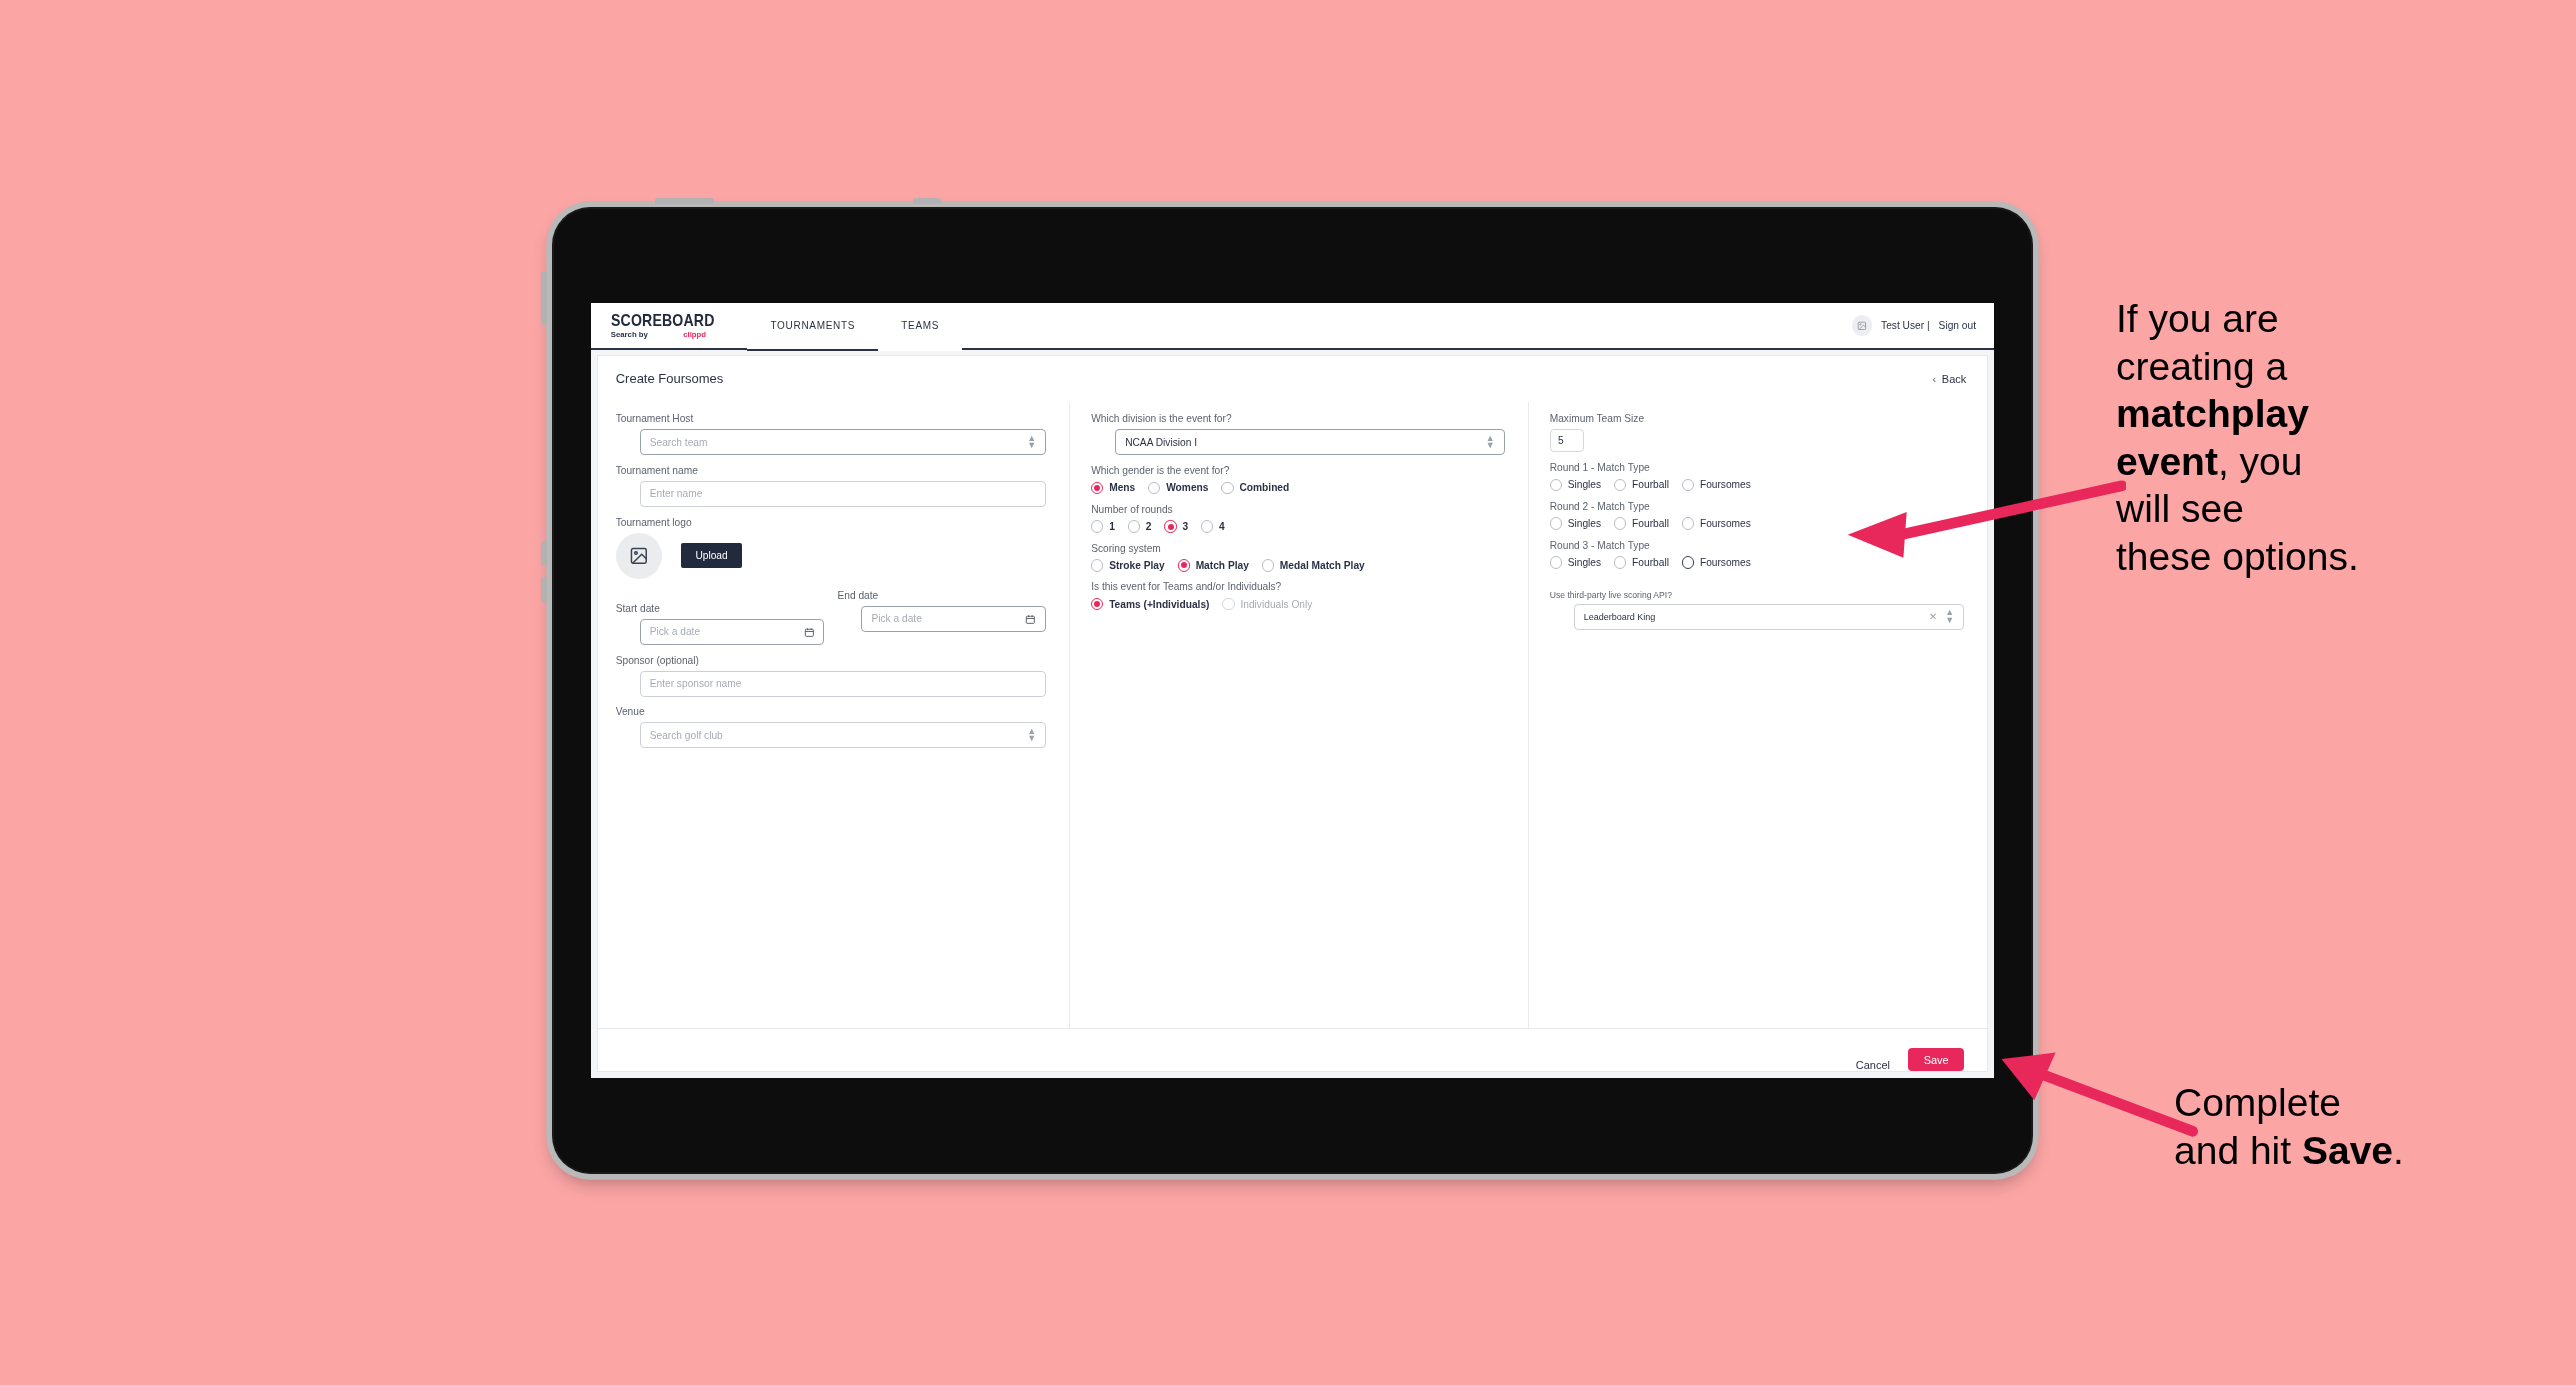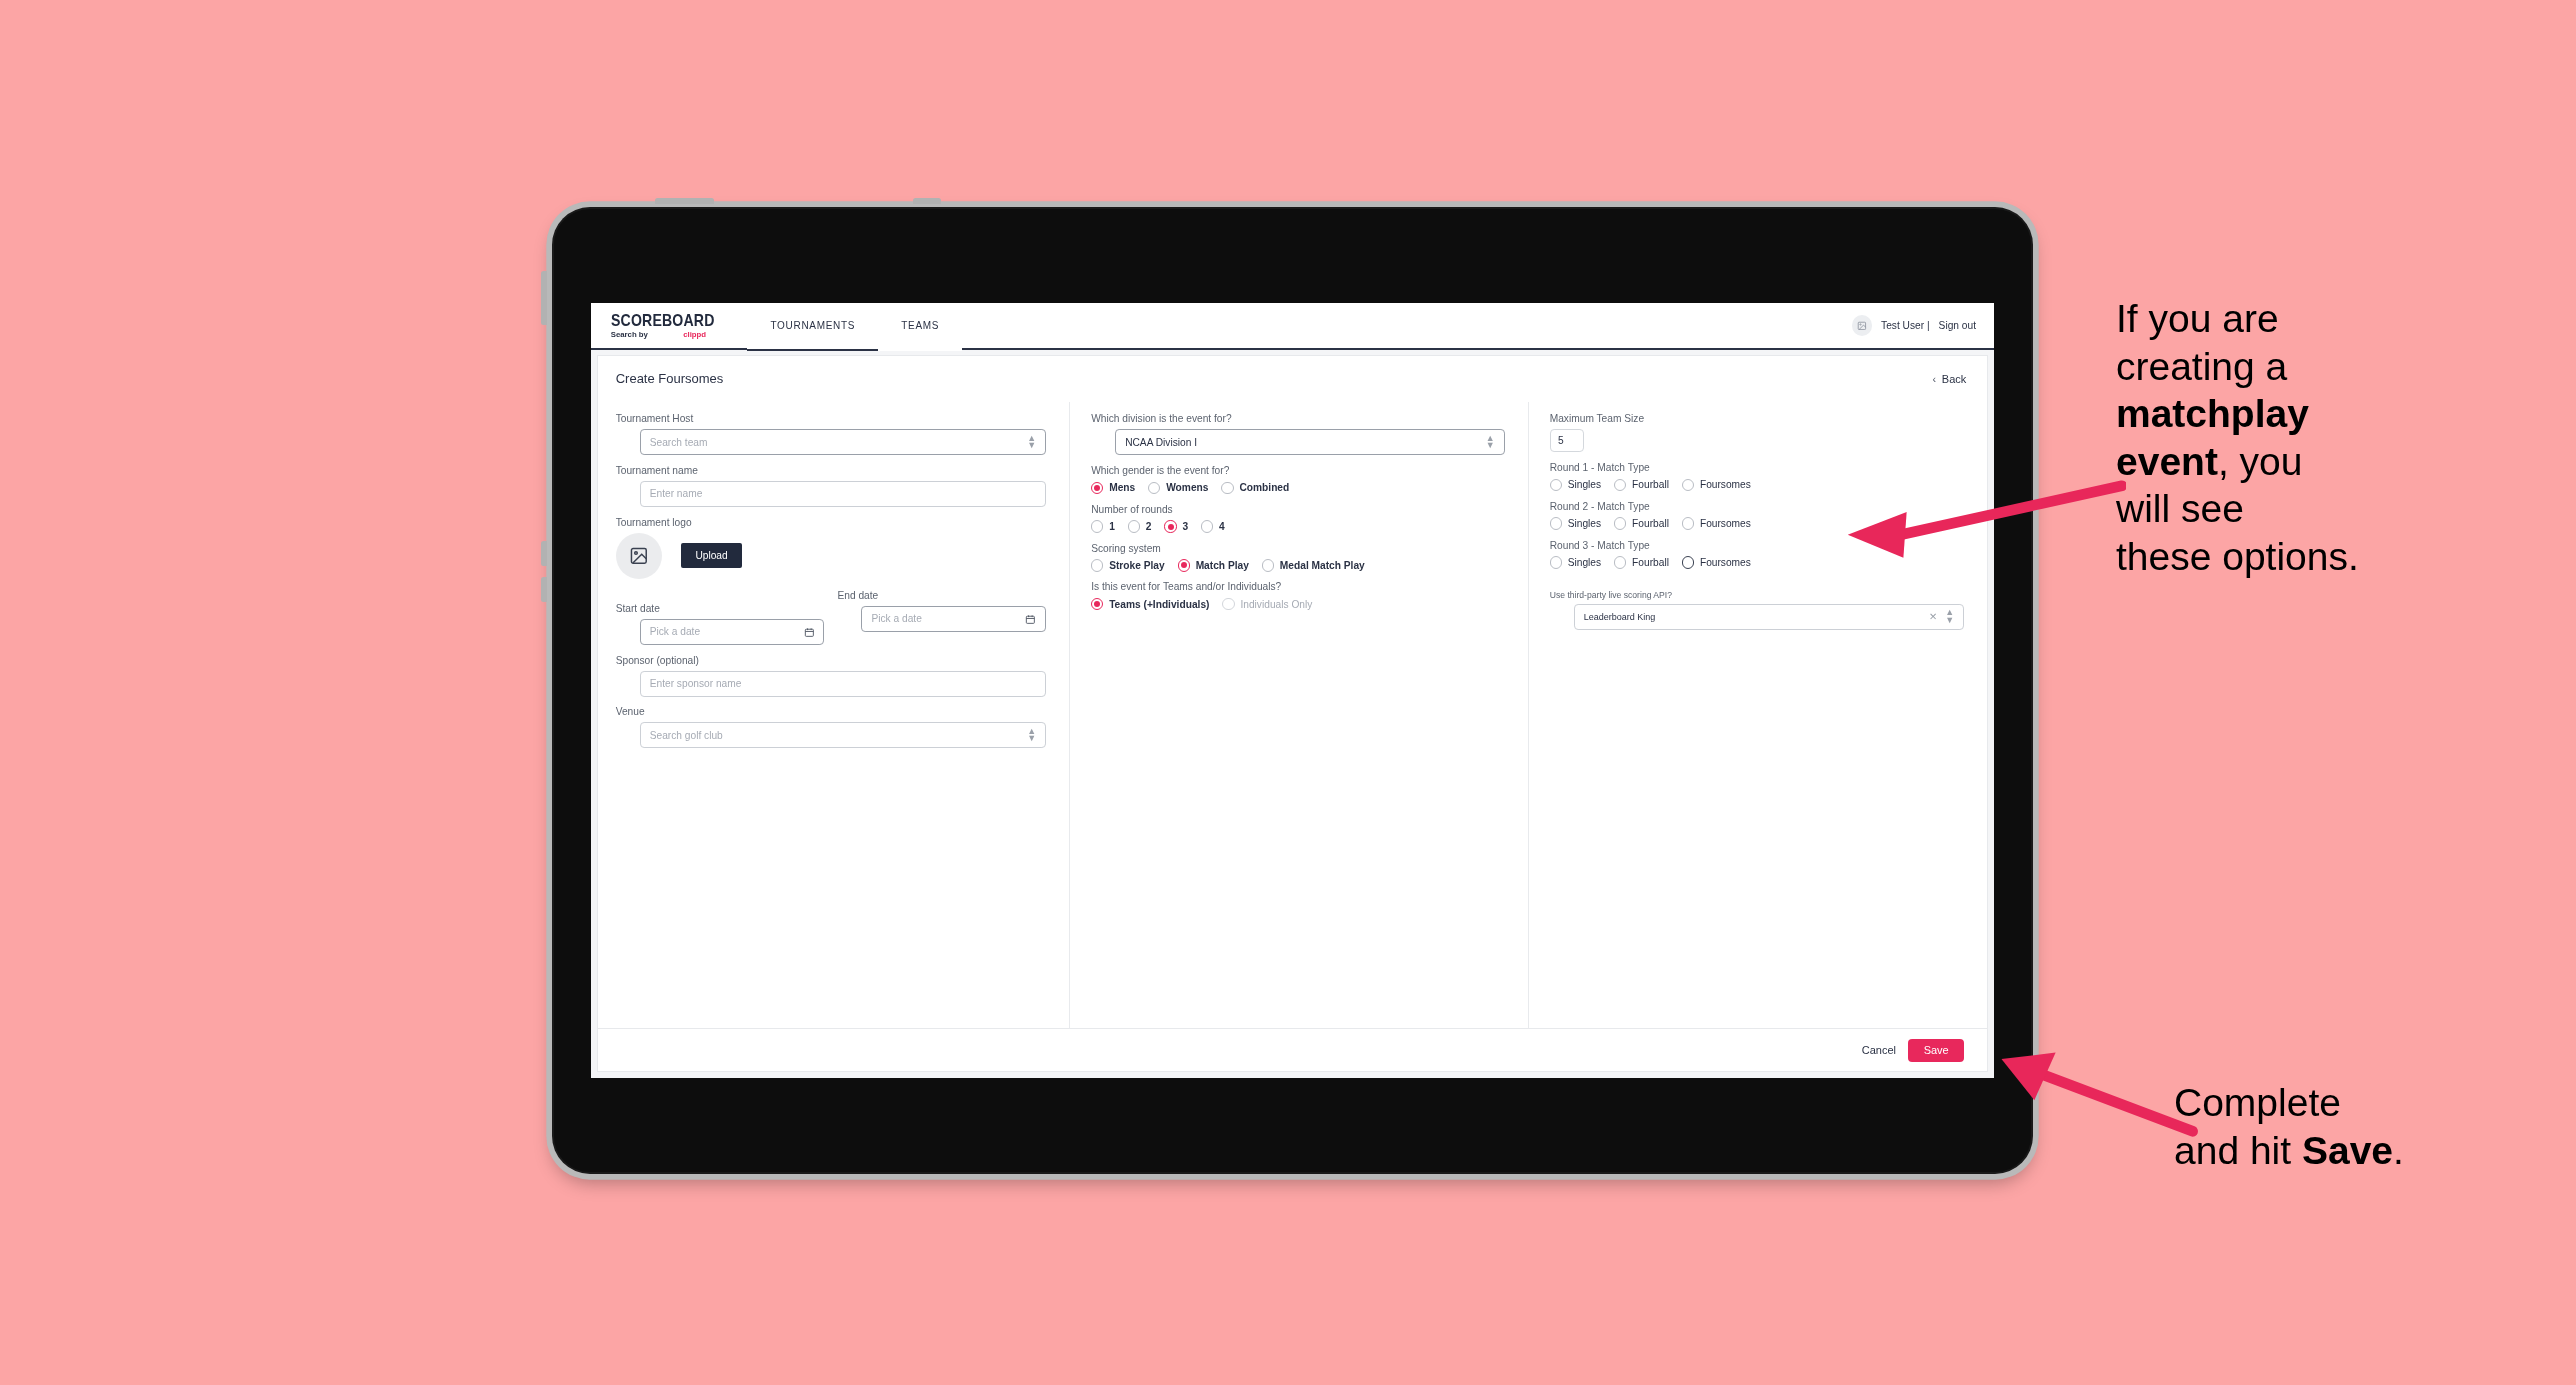--- a/index.html
+++ b/index.html
@@ -98,22 +98,22 @@
   .chev-left{ font-size:10.7px; color:#555c6b; }
 
   .cardbody{ flex:1; display:flex; padding:0 0 0 0; }
   .col{ padding:1.6px 23px 0 18px; }
   .col1{ width:34%; border-right:0.8px solid #e8eaed; }
   .col2{ width:33%; border-right:0.8px solid #e8eaed; padding-left:21px; }
   .col3{ width:33%; padding-left:21px; }
 
   .cardfoot{
     height:43px; border-top:0.8px solid #e7e9ec;
-    display:flex; align-items:center; justify-content:flex-end;
-    gap:12px; padding-right:23px; flex:none;
+    display:flex; align-items:flex-end; justify-content:flex-end;
+    gap:18px; padding-right:23px; flex:none;
   }
   .btn-cancel{
     font-size:11px; color:#2b3245; background:none; border:none;
     cursor:pointer; font-family:inherit;
   }
   .btn-save{
     background:#e8285c; color:#fff; border:none; border-radius:4.1px;
     font-size:11px; padding:5.7px 15.6px; cursor:pointer; font-family:inherit;
   }
 

